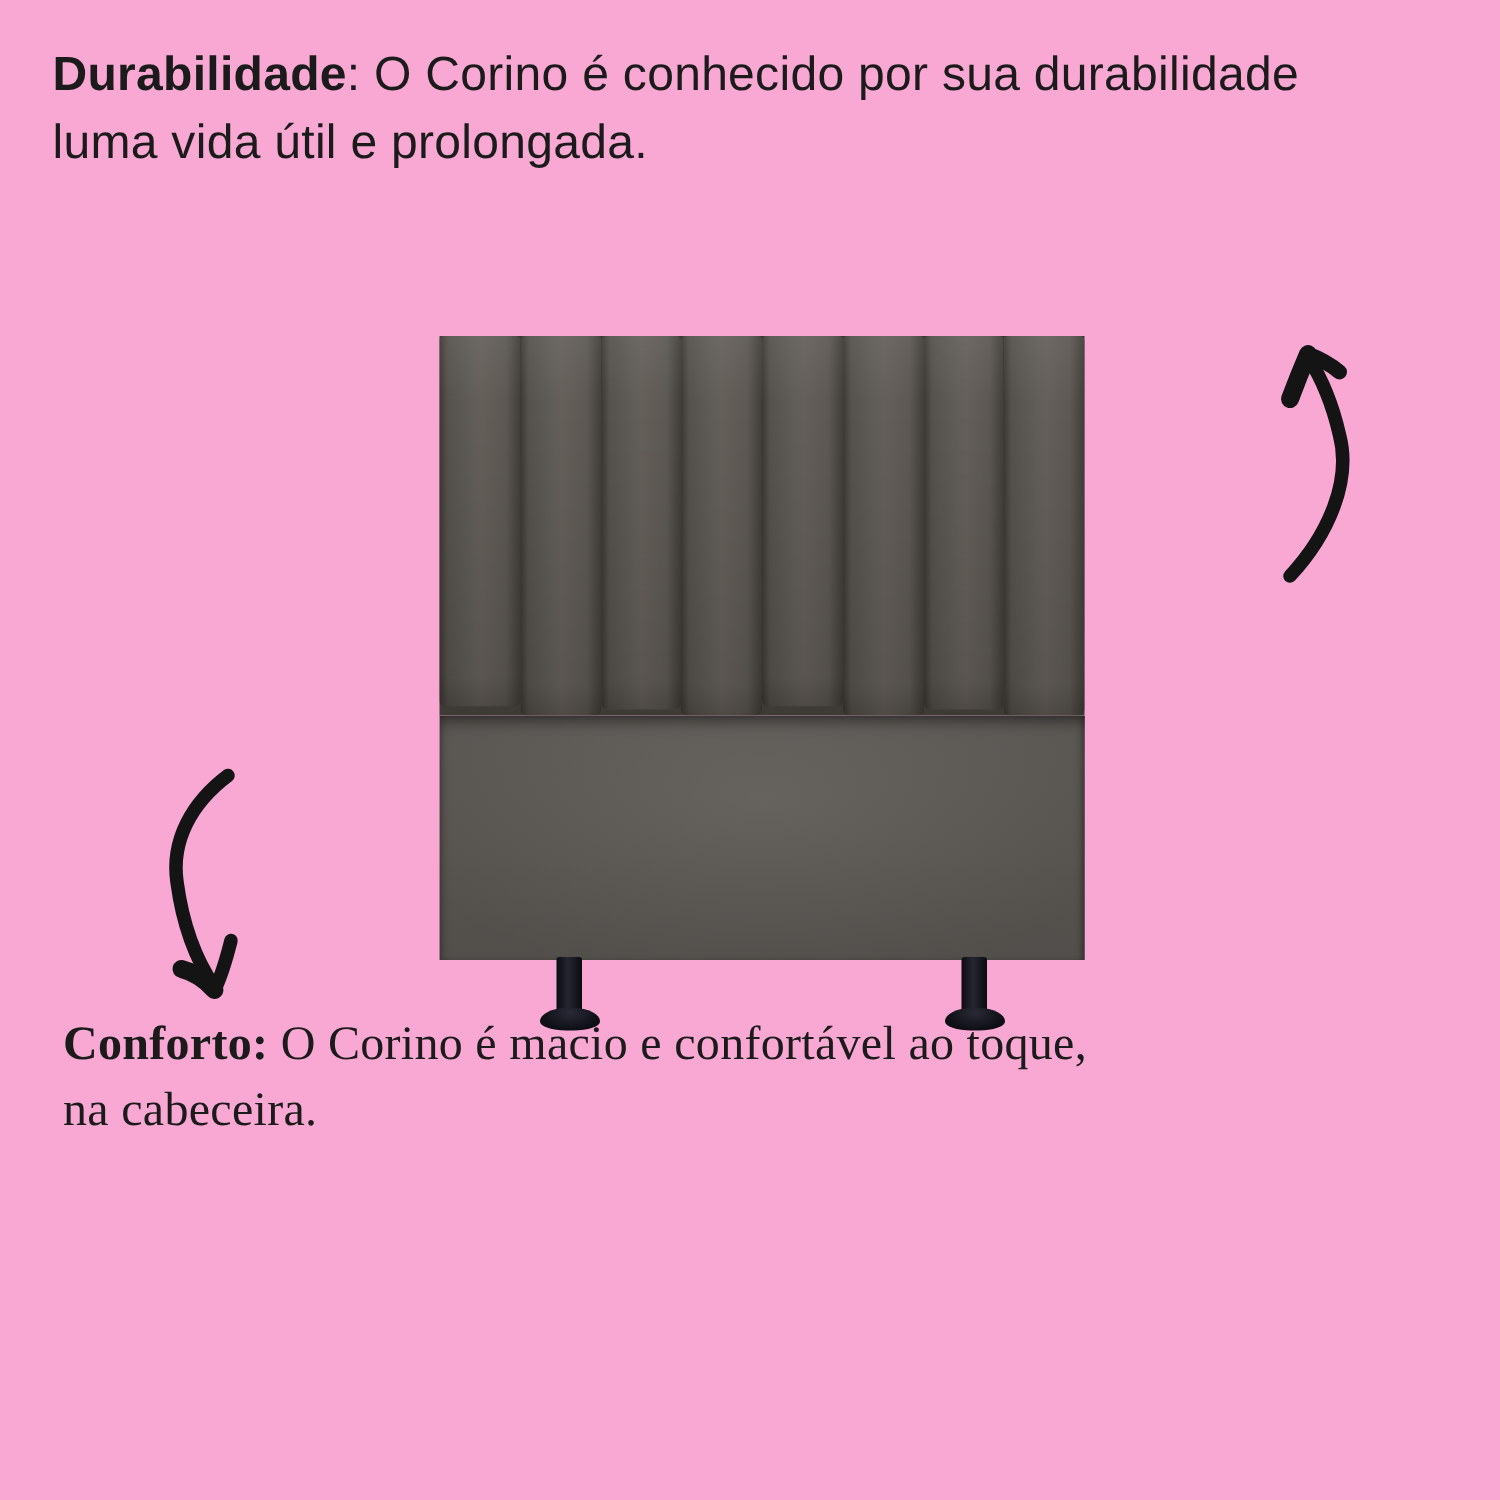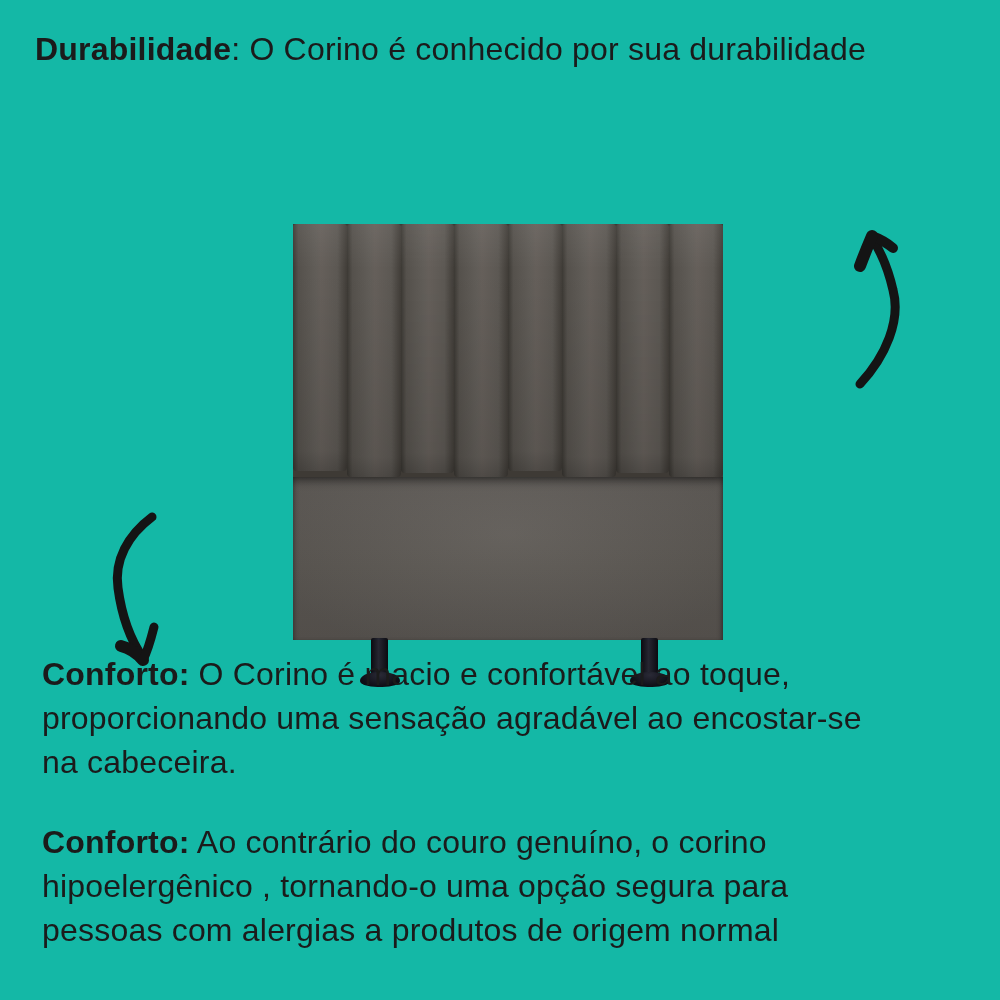--- a/index.html
+++ b/index.html
@@ -1,36 +1,36 @@
 <!DOCTYPE html>
 <html lang="pt-BR"><head>
 <meta charset="utf-8">
 <style>
   html, body { margin: 0; padding: 0; background: #ffffff; }
   .canvas {
     position: relative;
     width: 1000px;
     height: 1000px;
-    background: #14b8a6;
+    background: #f9a8d4;
     overflow: hidden;
     font-family: "Liberation Sans", sans-serif;
     color: #1b1b1b;
   }
 
   
   .textblock { position: absolute; }
   .textblock .line {
     font-size: 32px;
     line-height: 45px;
     white-space: nowrap;
     letter-spacing: 0.2px;
   }
   .textblock .line strong { font-weight: 700; }
   #durability-text { left: 35px; top: 27px; }
-  #comfort-text-1  { left: 42px; top: 652px; }
+  #comfort-text-1  { left: 42px; top: 673px; font-family: Liberation Serif, serif; }
   #comfort-text-2  { left: 42px; top: 820px; }
   #comfort-text-1 .line, #comfort-text-2 .line { line-height: 44px; }
 
   
   .headboard {
     position: absolute;
     left: 293px; top: 224px;
     width: 430px; height: 463px;
     margin: 0;
   }
@@ -87,20 +87,21 @@
 </style>
 </head>
 <body>
 
 <div class="canvas">
 
   <section class="textblock" id="durability-text">
     <div class="line">
       <strong>Durabilidade</strong><span>: O Corino é conhecido por sua durabilidade</span>
     </div>
+    <div class="line">luma vida útil e prolongada.</div>
   </section>
 
   <figure class="headboard" aria-label="Cabeceira de cama estofada em corino cinza com oito painéis verticais e pés pretos">
     <div class="channels">
       <div class="channel"></div>
       <div class="channel"></div>
       <div class="channel"></div>
       <div class="channel"></div>
       <div class="channel"></div>
       <div class="channel"></div>
@@ -123,25 +124,17 @@
   <svg class="arrow-svg" id="arrow-down" width="110" height="180" viewBox="0 0 110 180" aria-hidden="true">
     <path class="arrow-stroke" stroke-width="9" d="M 64 19 C 40 37, 26 62, 30 90 C 34 120, 44 144, 55 160"></path>
     <path class="arrow-stroke" stroke-width="12" d="M 55 162 C 48 154, 41 150, 33 148"></path>
     <path class="arrow-stroke" stroke-width="9" d="M 55 162 C 60 152, 63 141, 66 129"></path>
   </svg>
 
   <section class="textblock" id="comfort-text-1">
     <div class="line">
       <strong>Conforto:</strong><span> O Corino é macio e confortável ao toque,</span>
     </div>
-    <div class="line">proporcionando uma sensação agradável ao encostar-se</div>
     <div class="line">na cabeceira.</div>
   </section>
 
-  <section class="textblock" id="comfort-text-2">
-    <div class="line">
-      <strong>Conforto:</strong><span> Ao contrário do couro genuíno, o corino</span>
-    </div>
-    <div class="line">hipoelergênico , tornando-o uma opção segura para</div>
-    <div class="line">pessoas com alergias a produtos de origem normal</div>
-  </section>
 
 </div>
 
 </body></html>

